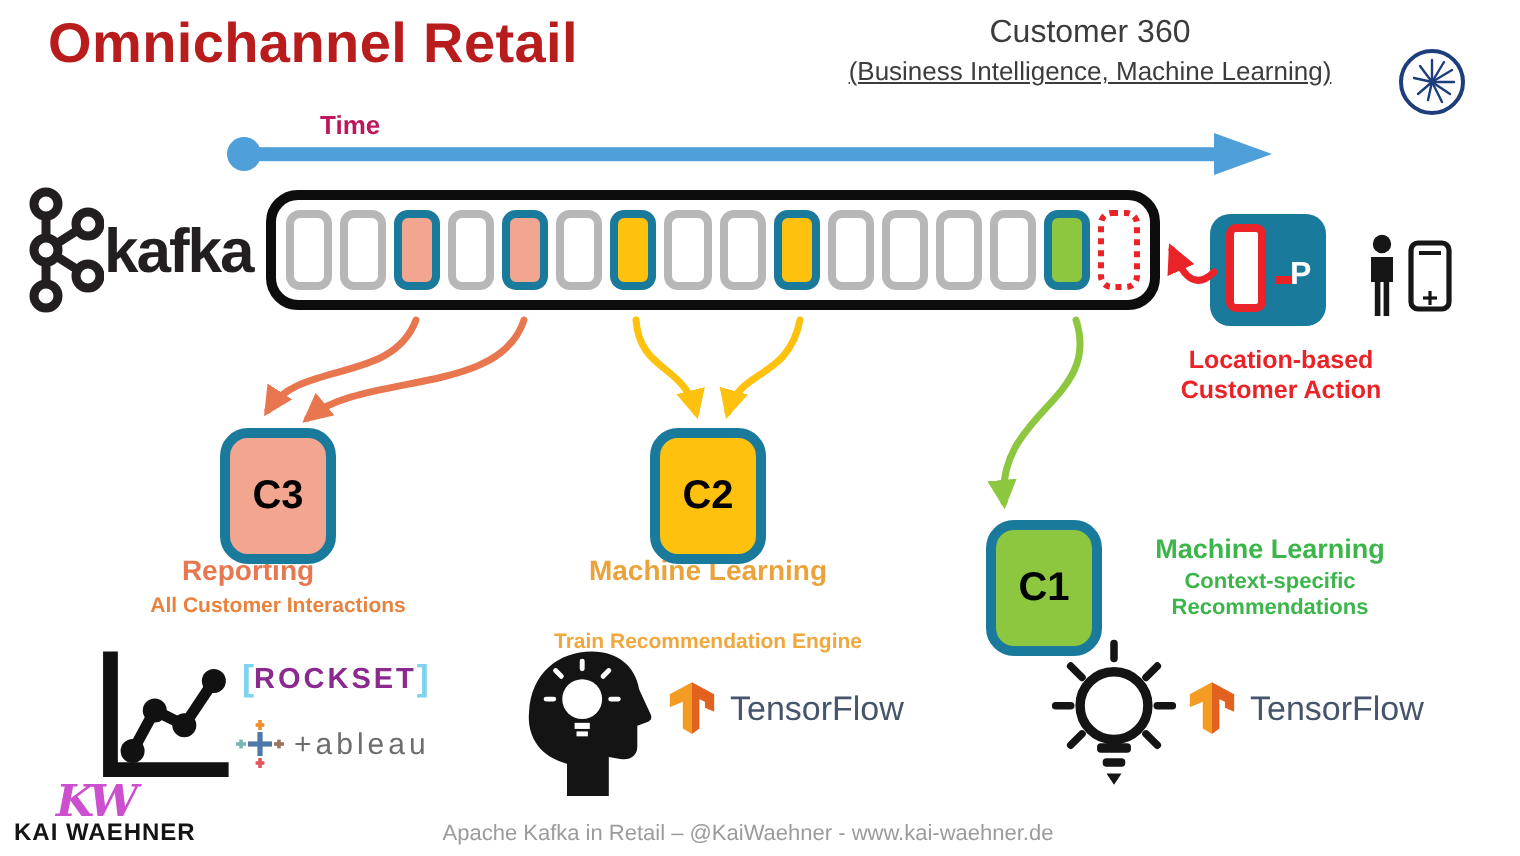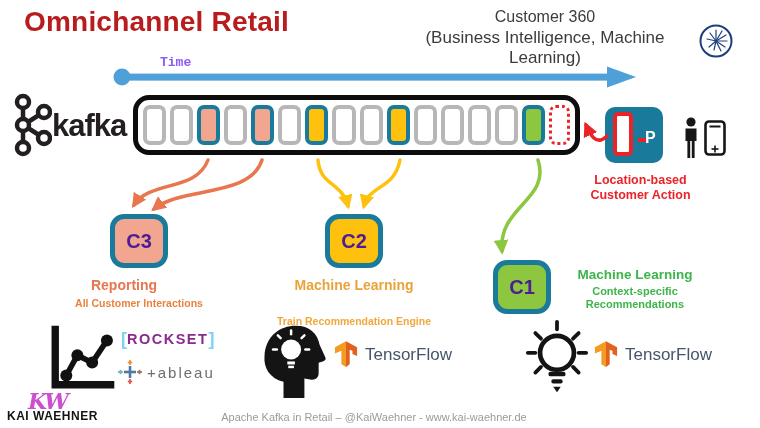--- a/index.html
+++ b/index.html
@@ -4,24 +4,24 @@
 <style>
   html,body{margin:0;padding:0;background:#fff;}
   .slide{position:relative;width:760px;height:428px;background:#fff;overflow:hidden;
          font-family:"Liberation Sans",sans-serif;}
   .abs{position:absolute;}
 
   
   .title{left:24px;top:6px;font-size:28px;font-weight:800;color:#b91c1c;letter-spacing:.2px;margin:0;}
   .subtitle-wrap{left:410px;top:8px;width:270px;text-align:center;color:#3c3c3c;}
   .subtitle{font-size:16px;font-weight:500;}
-  .subtitle-detail{font-size:17px;margin-top:2px;}
+  .subtitle-detail{font-size:13px;margin-top:2px;text-decoration:underline;}
   .confluent{left:697px;top:22px;}
 
-  .time-label{left:160px;top:55px;font-size:13px;font-weight:700;color:#8b5cf6;font-family:Liberation Mono, monospace;}
+  .time-label{left:160px;top:55px;font-size:13px;font-weight:700;color:#be185d;}
 
   
   .kafka-word{left:52px;top:108px;font-size:31px;font-weight:700;color:#231f20;letter-spacing:-1px;}
 
   
   .topic-bar{left:133px;top:95px;width:447px;height:60px;background:#fff;border:5px solid #0d0d0d;
              border-radius:16px;box-sizing:border-box;display:flex;align-items:center;
              gap:4px;padding:0 5px;z-index:2;}
   .cell{flex:1;height:40px;border-radius:7px;box-sizing:border-box;background:#fff;}
   .cell-empty{border:4px solid #b7b7b7;}
@@ -32,22 +32,22 @@
 
   
   .producer-box{left:605px;top:107px;width:58px;height:56px;background:#1a7a9c;border-radius:10px;z-index:3;}
   .producer-cell{left:8px;top:5px;width:20px;height:44px;background:#fff;border:4px solid #ea2328;border-radius:5px;box-sizing:border-box;}
   .producer-link{left:33px;top:31px;width:9px;height:4px;background:#ea2328;}
   .producer-label{left:40px;top:22px;color:#fff;font-size:16px;font-weight:800;}
   .location-caption{left:578px;top:173px;width:125px;text-align:center;color:#ea2328;
                     font-size:12.5px;font-weight:700;line-height:15px;}
 
   
-  .cbox{width:58px;height:54px;border:5px solid #1a7a9c;border-radius:14px;box-sizing:border-box;
-        display:flex;align-items:center;justify-content:center;color:#4c1d95;
+  .cbox{width:58px;height:68px;border:5px solid #1a7a9c;border-radius:14px;box-sizing:border-box;
+        display:flex;align-items:center;justify-content:center;color:#000000;
         font-size:20px;font-weight:800;z-index:3;}
   .cbox-c3{left:110px;top:214px;background:#f2a58f;}
   .cbox-c2{left:325px;top:214px;background:#fec10d;}
   .cbox-c1{left:493px;top:260px;background:#8dc63f;}
   .c-title{font-weight:700;font-size:14px;text-align:center;}
   .c-sub{font-size:10.5px;font-weight:600;text-align:center;}
   .c3-title{left:64px;top:277px;width:120px;color:#e8764e;}
   .c3-sub{left:59px;top:297px;width:160px;color:#e8833f;}
   .c2-title{left:294px;top:277px;width:120px;color:#e9a33a;}
   .c2-sub{left:274px;top:315px;width:160px;color:#f0a83c;}

